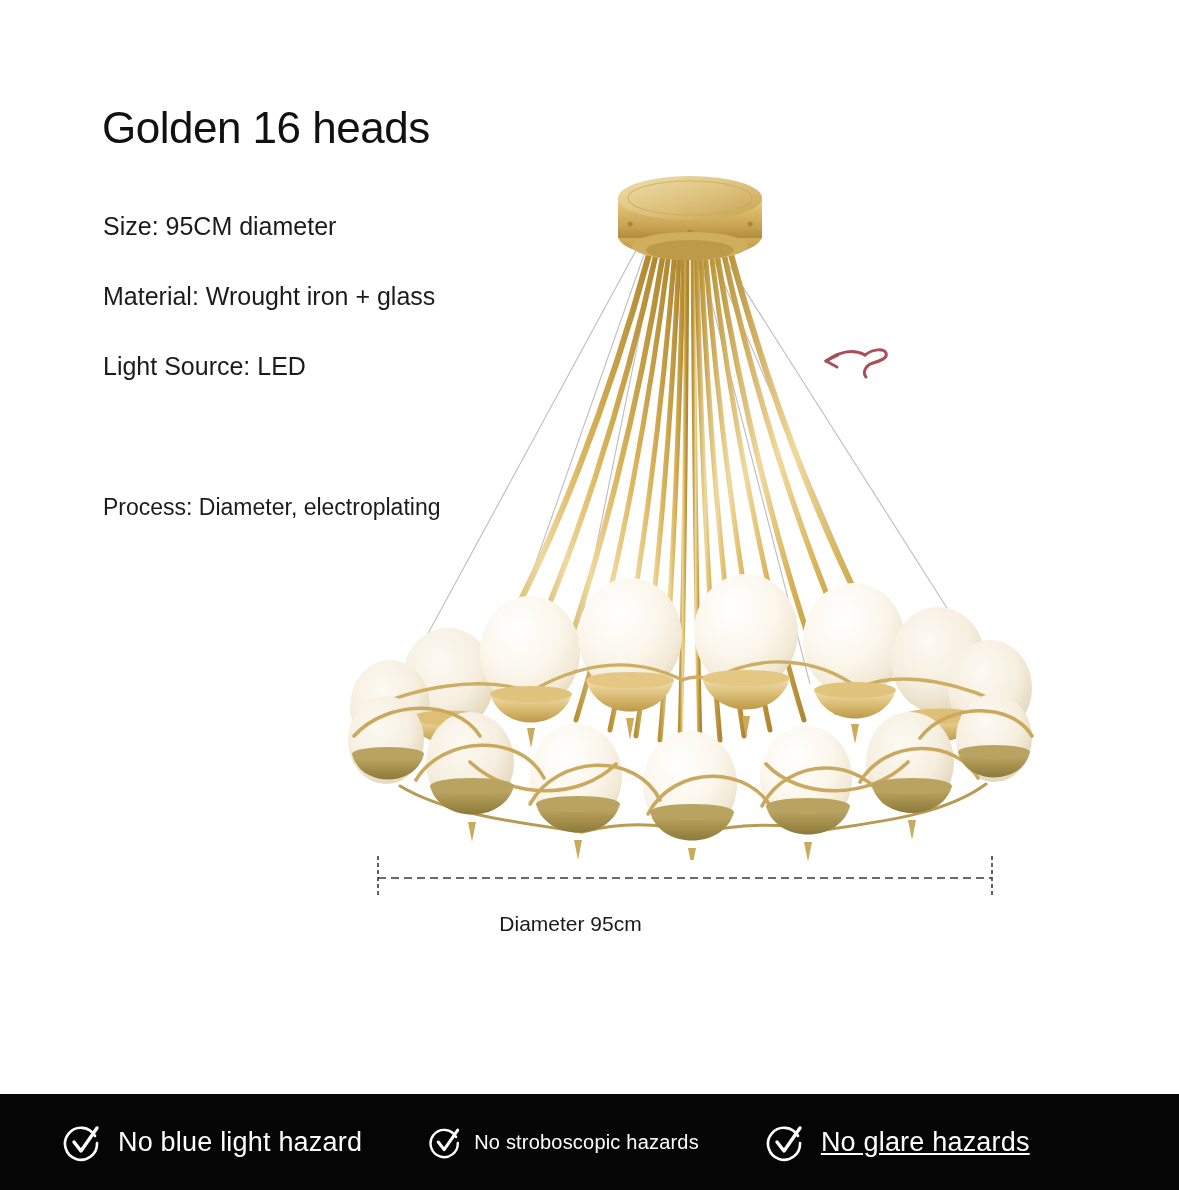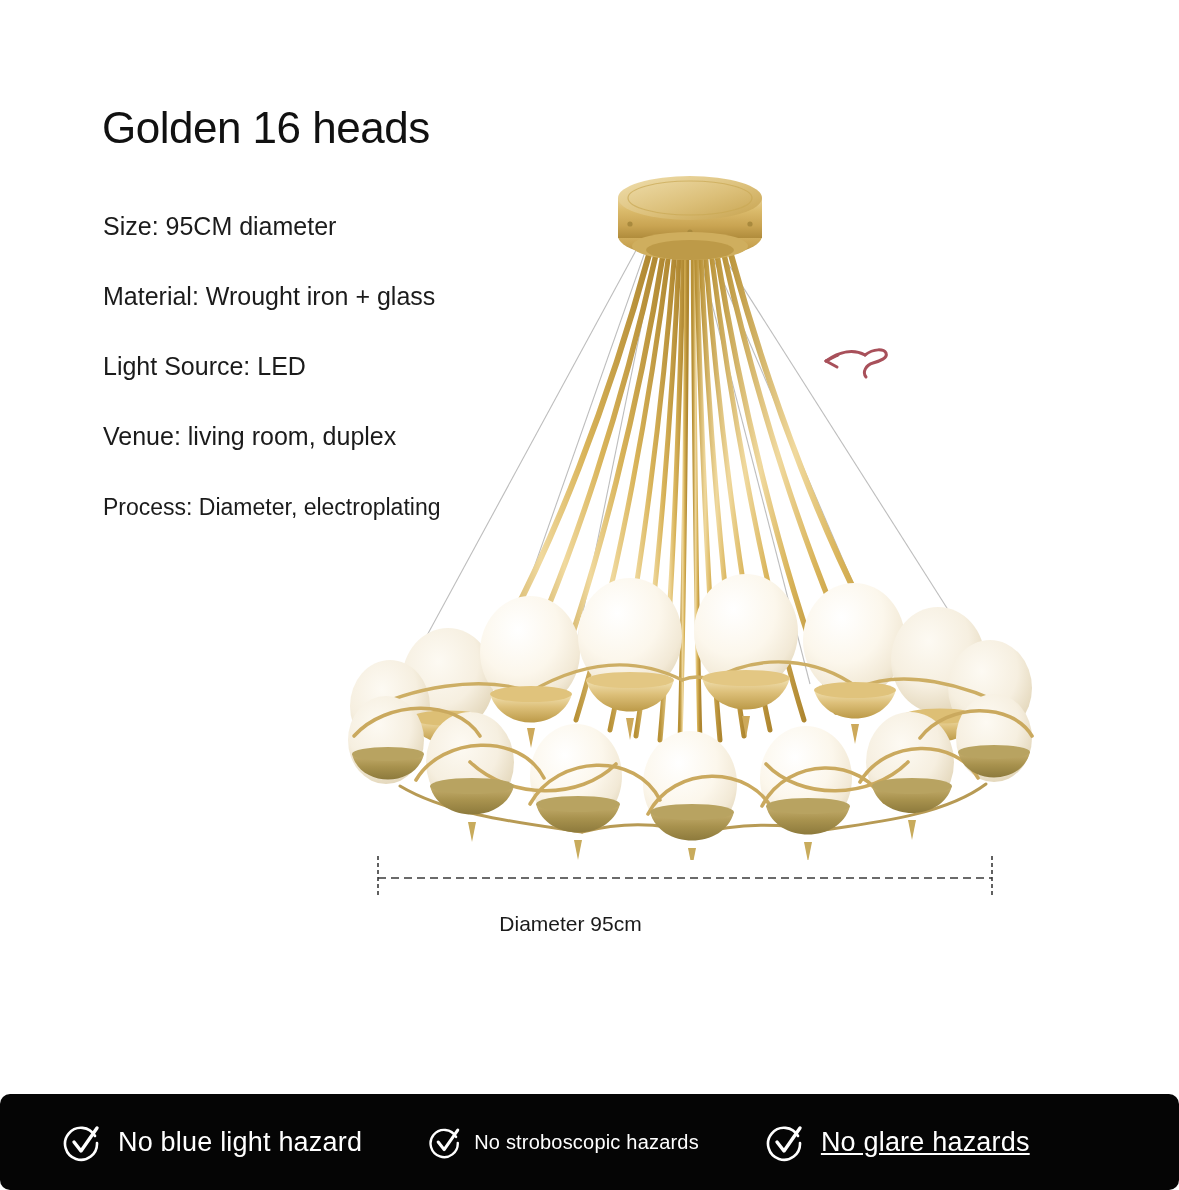--- a/index.html
+++ b/index.html
@@ -46,42 +46,41 @@
   .dimlabel{
     position:absolute;left:0;top:912px;width:1083px;text-align:center;
     font-size:21px;color:#1b1b1b;
   }
   .dimlabel span{display:inline-block;margin-left:58px;}
 
   
   .badgebar{
     position:absolute;left:0;top:1094px;width:1179px;height:96px;
     background:#050505;
-    display:flex;align-items:center;border-radius:10px;
+    display:flex;align-items:center;
   }
   .badge{display:flex;align-items:center;color:#fff;}
   .badge.b1{margin-left:62px;}
   .badge.b2{margin-left:66px;}
   .badge.b3{margin-left:66px;text-decoration:underline;}
   .badge .ic{width:40px;height:40px;flex:0 0 40px;margin-right:16px;}
   .badge .tx{font-size:27px;white-space:nowrap;letter-spacing:0.2px;}
   .badge.b2 .tx{font-size:20px;}
   .badge.b2 .ic{width:34px;height:34px;flex:0 0 34px;margin-right:12px;}
 </style>
 </head>
 <body>
 
 <div class="page">
 
   <div class="title">Golden 16 heads</div>
 
   <div class="spec s1">Size: 95CM diameter</div>
   <div class="spec s2">Material: Wrought iron + glass</div>
   <div class="spec s3">Light Source: LED</div>
-  <div class="spec s4">Venue: living room, duplex</div>
   <div class="spec s5">Process: Diameter, electroplating</div>
 
   <div class="product">
     <svg width="720" height="720" viewBox="0 0 720 720" xmlns="http://www.w3.org/2000/svg">
       <defs>
         <linearGradient id="gRod" x1="0" y1="0" x2="1" y2="0">
           <stop offset="0%" stop-color="#b89136"></stop>
           <stop offset="38%" stop-color="#f0d99e"></stop>
           <stop offset="62%" stop-color="#d9b45a"></stop>
           <stop offset="100%" stop-color="#ae8630"></stop>

